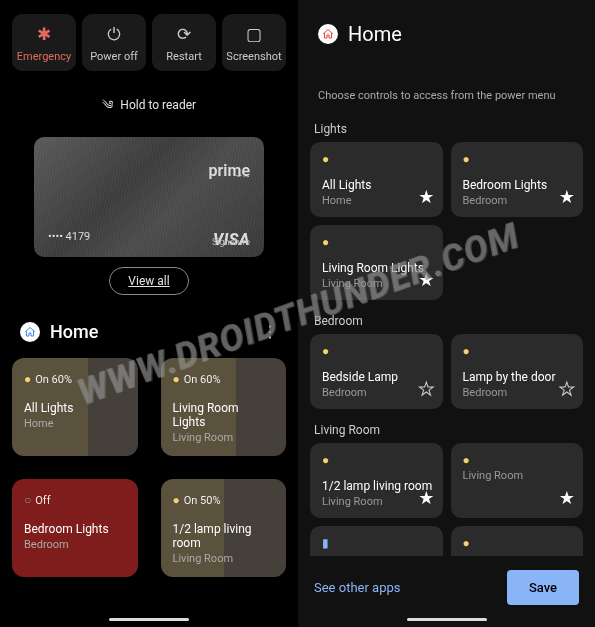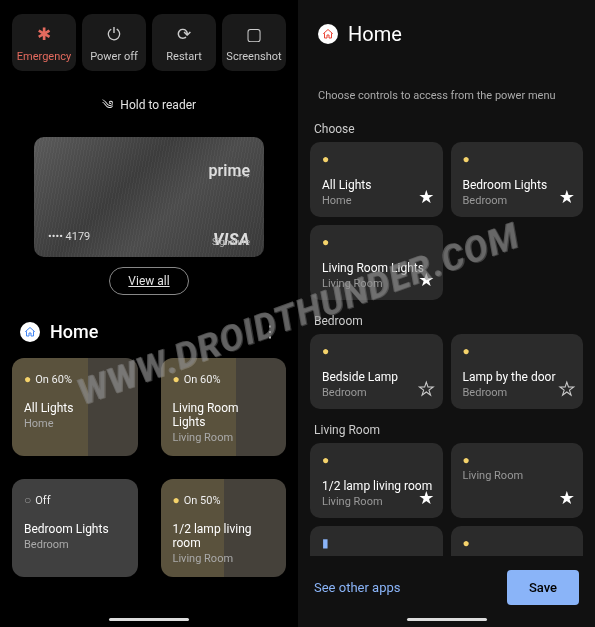--- a/index.html
+++ b/index.html
@@ -28,21 +28,21 @@
   .card .sig { position: absolute; bottom: 10px; right: 14px; font-size: 9px; color: #bbb; }
   
   .viewall { display: block; margin: 6px auto 10px; padding: 6px 18px; border: 1px solid #888; border-radius: 18px; background: transparent; color: #e4e4e4; font-size: 12px; cursor: pointer; text-decoration: underline; }
   
   .home-header { display: flex; align-items: center; padding: 16px 20px 10px; }
   .gh-logo { width: 20px; height: 20px; border-radius: 50%; background: #fff; display: flex; align-items: center; justify-content: center; margin-right: 10px; font-size: 11px; }
   .home-header .title { font-size: 18px; font-weight: 500; flex: 1; color: #fff; }
   .kebab { color: #ccc; font-size: 16px; cursor: pointer; }
   
   .tiles { display: grid; grid-template-columns: 1fr 1fr; gap: 23px; padding: 6px 12px; }
-  .tile { border-radius: 12px; padding: 10px 12px 12px; min-height: 76px; position: relative; overflow: hidden; background: #404040; }
+  .tile { border-radius: 12px; padding: 10px 12px 12px; min-height: 76px; position: relative; overflow: hidden; background: #7f1d1d; }
   .tile.on { background: linear-gradient(to right, #5a523d 60%, #45413a 60%); }
   .tile.on50 { background: linear-gradient(to right, #5a523d 50%, #45413a 50%); }
   .tile .bulb { font-size: 12px; color: #f5d36b; }
   .tile.off .bulb { color: #999; }
   .tile .status { font-size: 11px; margin-left: 4px; color: #eee; }
   .tile .name { font-size: 12px; color: #fff; margin-top: 14px; }
   .tile .room { font-size: 11px; color: #aaa; margin-top: 2px; }
   
   .navbar { position: absolute; bottom: 6px; left: 50%; transform: translateX(-50%); width: 80px; height: 3px; background: #ddd; border-radius: 2px; }
   
@@ -148,21 +148,21 @@
       <div class="gh-logo">
         <svg width="12" height="12" viewBox="0 0 24 24">
             <path d="M12 3l9 8h-2v9h-5v-6h-4v6H5v-9H3z" fill="none" stroke="#ea4335" stroke-width="2"></path>
           </svg>
       </div>
       <div class="title">Home</div>
     </div>
     <div class="sub">Choose controls to access from the power menu</div>
   </div>
 
-  <div class="section-label">Choose</div>
+  <div class="section-label">Lights</div>
   <div class="r-tiles">
     <div class="r-tile">
       <div class="bulb">●</div>
       <div class="name">All Lights</div>
       <div class="room">Home</div>
       <div class="star">★</div>
     </div>
     <div class="r-tile">
       <div class="bulb">●</div>
       <div class="name">Bedroom Lights</div>

